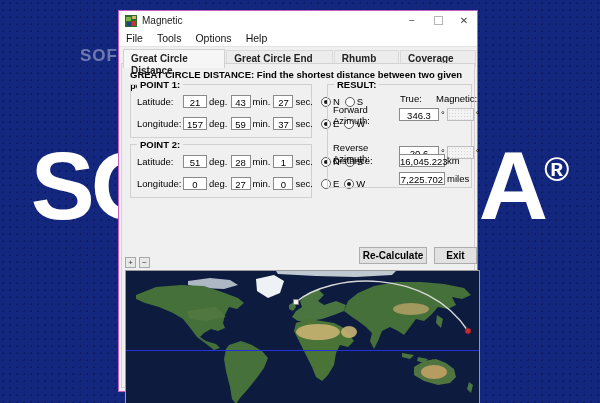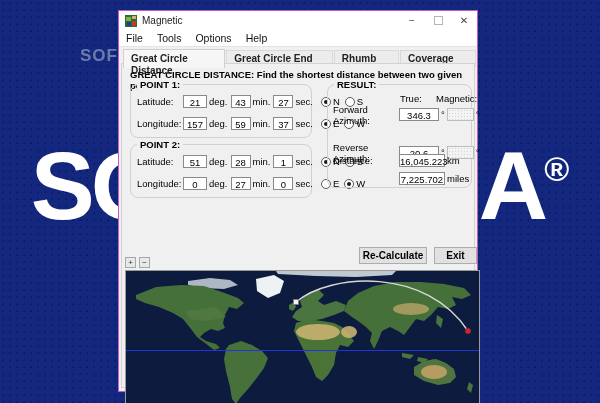--- a/index.html
+++ b/index.html
@@ -43,21 +43,21 @@
   .tab{font-size:10px;font-weight:bold;color:#222;background:#ececec;
     border:1px solid #d9d9d9;border-bottom:none;padding:2px 7px 2px 7px;margin-right:1px;
     height:12px;line-height:12px;}
   .tab.active{background:#f6f6f6;border-color:#cfcfcf;padding-top:3px;height:13px;position:relative;z-index:2;margin-bottom:-1px;}
   .tabpanel{
     position:absolute;left:2px;right:2px;top:52px;bottom:3px;
     background:#f0f0f0;border:1px solid #d2d2d2;box-sizing:border-box;z-index:1;
   }
   .form-header{font-weight:bold;font-size:9.5px;margin:5px 0 0 8px;}
   
-  .group{position:absolute;border:1px solid #d0d0d0;border-radius:8px;box-sizing:border-box;}
+  .group{position:absolute;border:1px solid #d0d0d0;border-radius:0;box-sizing:border-box;}
   .group-title{position:absolute;top:-6px;left:6px;background:#f0f0f0;padding:0 3px;
     font-weight:bold;font-size:9.5px;}
   .g-p1{left:8px;top:20px;width:182px;height:54px;}
   .g-p2{left:8px;top:80px;width:182px;height:54px;}
   .g-res{left:205px;top:20px;width:145px;height:104px;}
   .row{display:flex;align-items:center;position:absolute;left:6px;right:4px;height:15px;}
   .lbl{font-size:9.5px;}
   .coord-lbl{width:46px;flex:0 0 auto;}
   .box{background:#fff;border:1px solid #8a8a8a;height:13px;line-height:13px;
     text-align:center;font-size:9.5px;box-sizing:border-box;flex:0 0 auto;}

